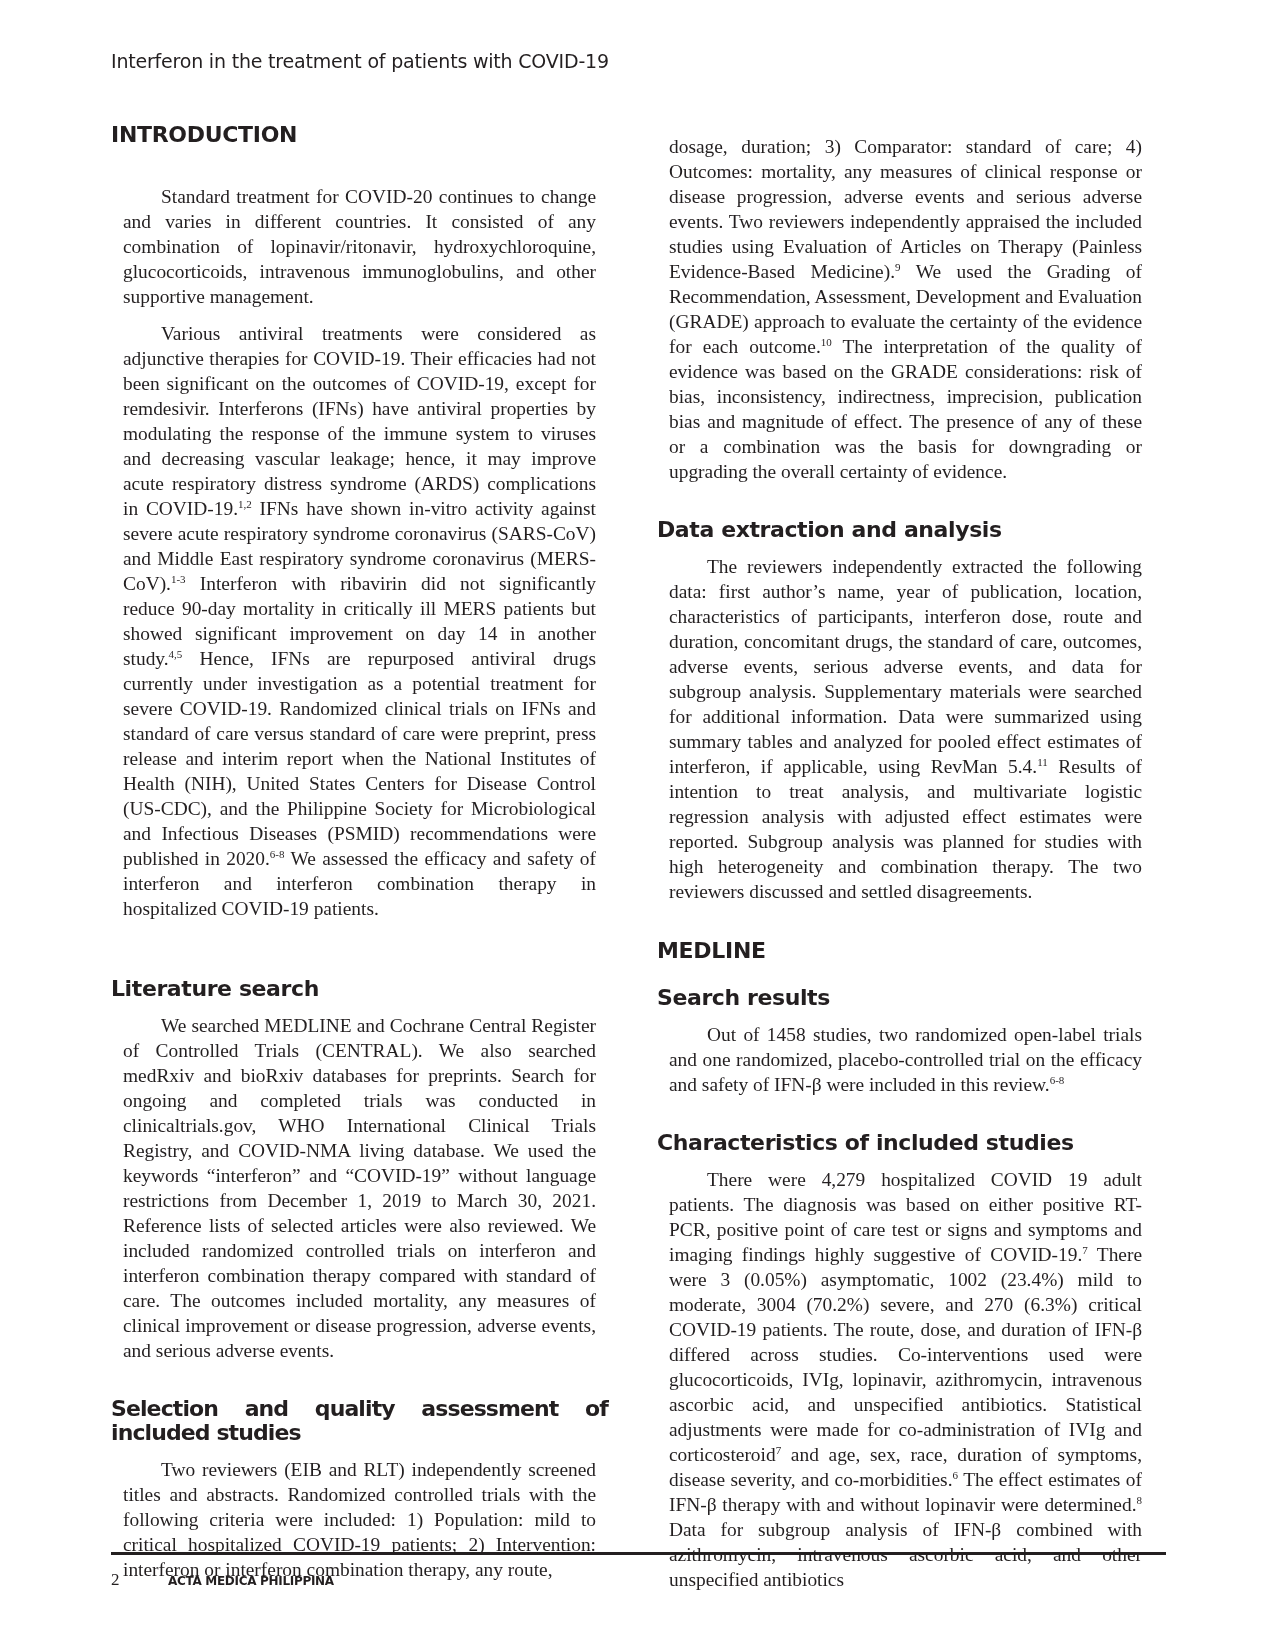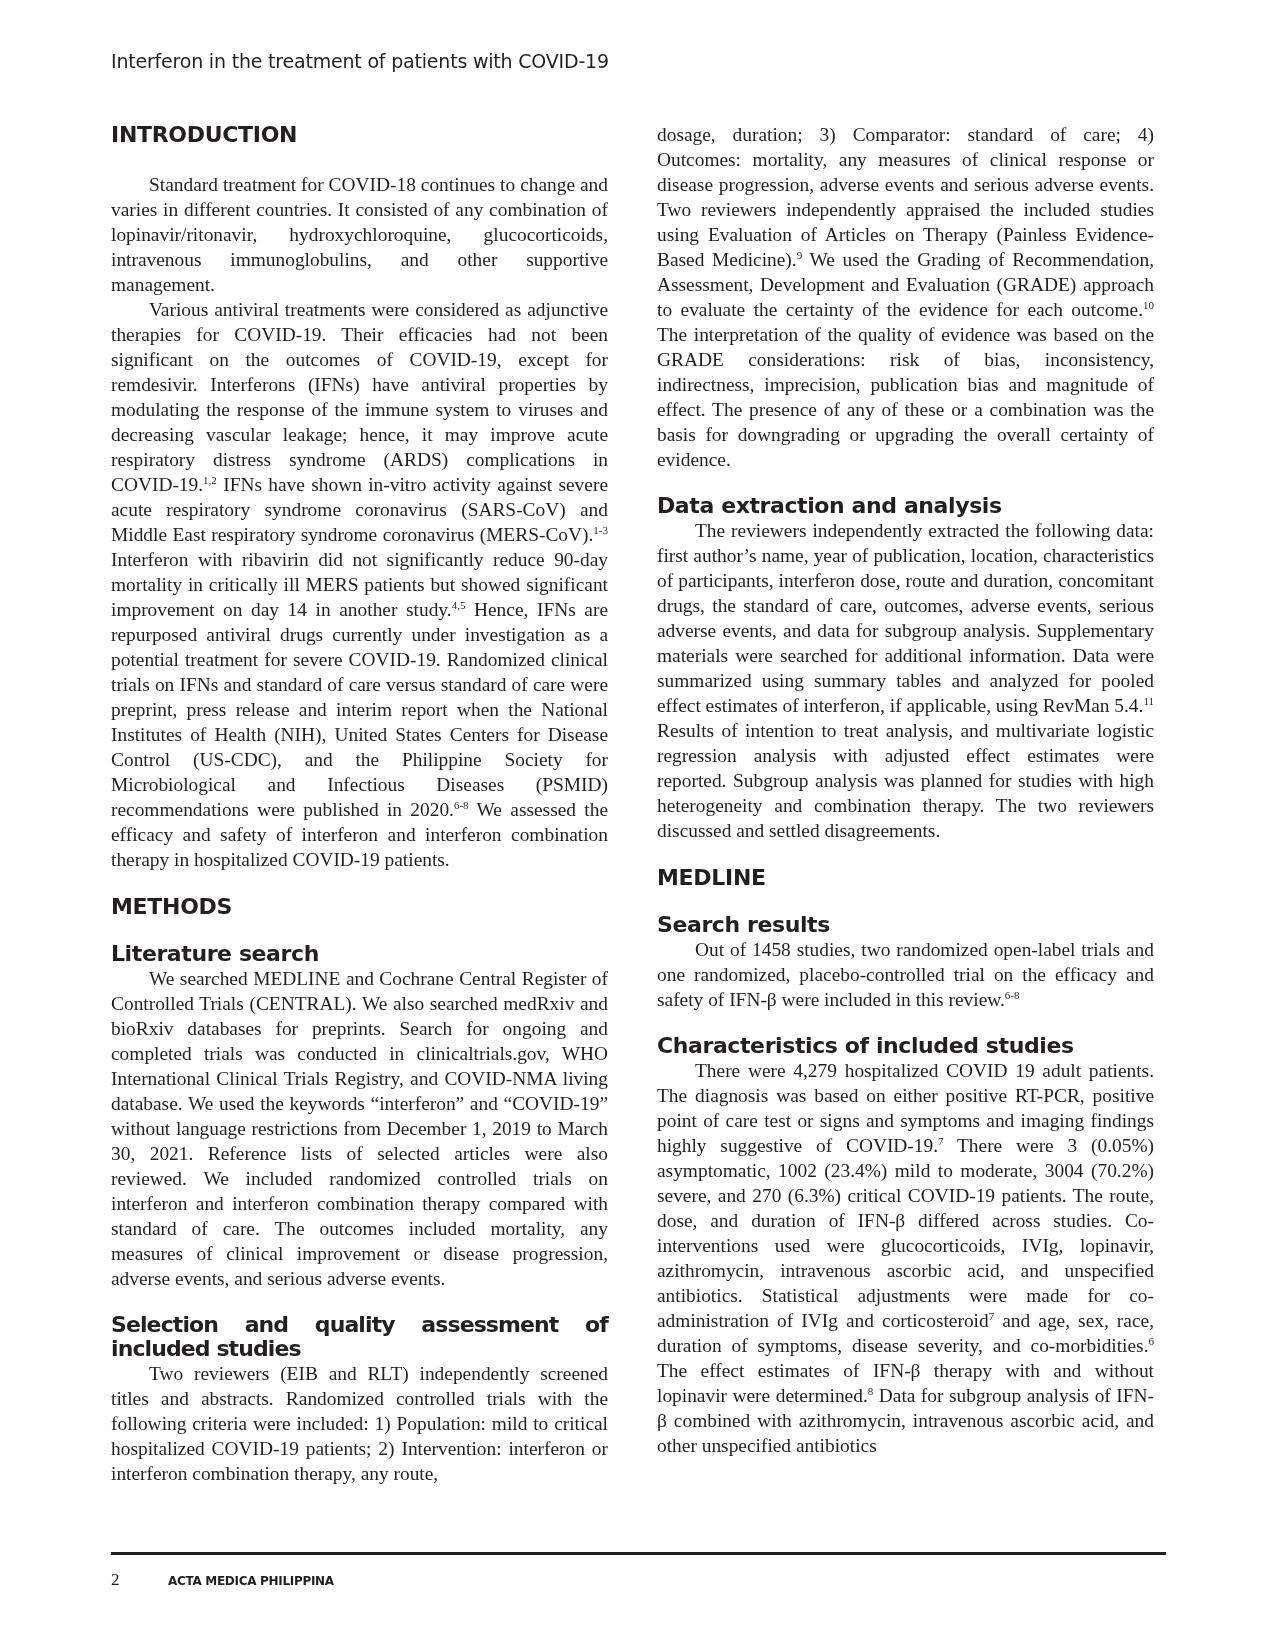--- a/index.html
+++ b/index.html
@@ -17,45 +17,44 @@
   .col.left { left: 111px; }
   .col.right { left: 657px; }
   .h1 {
     font-family: "DejaVu Sans", sans-serif; font-weight: bold; font-size: 22px;
     line-height: 26px; margin: 0; letter-spacing: -0.3px;
   }
   .h2 {
     font-family: "DejaVu Sans", sans-serif; font-weight: bold; font-size: 22px;
     line-height: 24px; margin: 0; letter-spacing: -0.4px;
   }
-  p { margin: 0; text-indent: 38px; }
+  p { margin: 12px; text-indent: 38px; }
   sup { font-size: 11px; line-height: 0; vertical-align: 7px; }
   .gap-s { height: 24px; }
   .gap-m { height: 22px; }
   .footer-rule {
     position: absolute; left: 111px; top: 1552px; width: 1055px; height: 3px; background: #231f20;
   }
   .footer {
     position: absolute; left: 111px; top: 1570px; font-size: 17px; display: flex; align-items: baseline;
   }
   .page-no { font-family: "Liberation Serif", serif; width: 57px; }
   .journal { font-family: "DejaVu Sans", sans-serif; font-weight: bold; font-size: 12px; letter-spacing: -0.3px; }
 </style>
 </head>
 <body>
 
 <div class="running-head">Interferon in the treatment of patients with COVID-19</div>
 
 <div class="col left">
   <h1 class="h1">INTRODUCTION</h1>
   <div class="gap-s"></div>
-  <p>Standard treatment for COVID-18 continues to change and varies in different countries. It consisted of any combination of lopinavir/ritonavir, hydroxychloroquine, glucocorticoids, intravenous immunoglobulins, and other supportive management.</p>
+  <p>Standard treatment for COVID-20 continues to change and varies in different countries. It consisted of any combination of lopinavir/ritonavir, hydroxychloroquine, glucocorticoids, intravenous immunoglobulins, and other supportive management.</p>
   <p><span>Various antiviral treatments were considered as adjunctive therapies for COVID-19. Their efficacies had not been significant on the outcomes of COVID-19, except for remdesivir. Interferons (IFNs) have antiviral properties by modulating the response of the immune system to viruses and decreasing vascular leakage; hence, it may improve acute respiratory distress syndrome (ARDS) complications in COVID-19.</span><sup>1,2</sup><span> IFNs have shown in-vitro activity against severe acute respiratory syndrome coronavirus (SARS-CoV) and Middle East respiratory syndrome coronavirus (MERS-CoV).</span><sup>1-3</sup><span> Interferon with ribavirin did not significantly reduce 90-day mortality in critically ill MERS patients but showed significant improvement on day 14 in another study.</span><sup>4,5</sup><span> Hence, IFNs are repurposed antiviral drugs currently under investigation as a potential treatment for severe COVID-19. Randomized clinical trials on IFNs and standard of care versus standard of care were preprint, press release and interim report when the National Institutes of Health (NIH), United States Centers for Disease Control (US-CDC), and the Philippine Society for Microbiological and Infectious Diseases (PSMID) recommendations were published in 2020.</span><sup>6-8</sup><span> We assessed the efficacy and safety of interferon and interferon combination therapy in hospitalized COVID-19 patients.</span></p>
   <div class="gap-m"></div>
-  <h1 class="h1">METHODS</h1>
   <div class="gap-m"></div>
   <h2 class="h2">Literature search</h2>
   <p>We searched MEDLINE and Cochrane Central Register of Controlled Trials (CENTRAL). We also searched medRxiv and bioRxiv databases for preprints. Search for ongoing and completed trials was conducted in clinicaltrials.gov, WHO International Clinical Trials Registry, and COVID-NMA living database. We used the keywords “interferon” and “COVID-19” without language restrictions from December 1, 2019 to March 30, 2021. Reference lists of selected articles were also reviewed. We included randomized controlled trials on interferon and interferon combination therapy compared with standard of care. The outcomes included mortality, any measures of clinical improvement or disease progression, adverse events, and serious adverse events.</p>
   <div class="gap-m"></div>
   <h2 class="h2" style="letter-spacing:-0.9px;">Selection and quality assessment of included studies</h2>
   <p>Two reviewers (EIB and RLT) independently screened titles and abstracts. Randomized controlled trials with the following criteria were included: 1) Population: mild to critical hospitalized COVID-19 patients; 2) Intervention: interferon or interferon combination therapy, any route,</p>
 </div>
 
 <div class="col right">
   <p style="text-indent:0;"><span>dosage, duration; 3) Comparator: standard of care; 4) Outcomes: mortality, any measures of clinical response or disease progression, adverse events and serious adverse events. Two reviewers independently appraised the included studies using Evaluation of Articles on Therapy (Painless Evidence-Based Medicine).</span><sup>9</sup><span> We used the Grading of Recommendation, Assessment, Development and Evaluation (GRADE) approach to evaluate the certainty of the evidence for each outcome.</span><sup>10</sup><span> The interpretation of the quality of evidence was based on the GRADE considerations: risk of bias, inconsistency, indirectness, imprecision, publication bias and magnitude of effect. The presence of any of these or a combination was the basis for downgrading or upgrading the overall certainty of evidence.</span></p>

